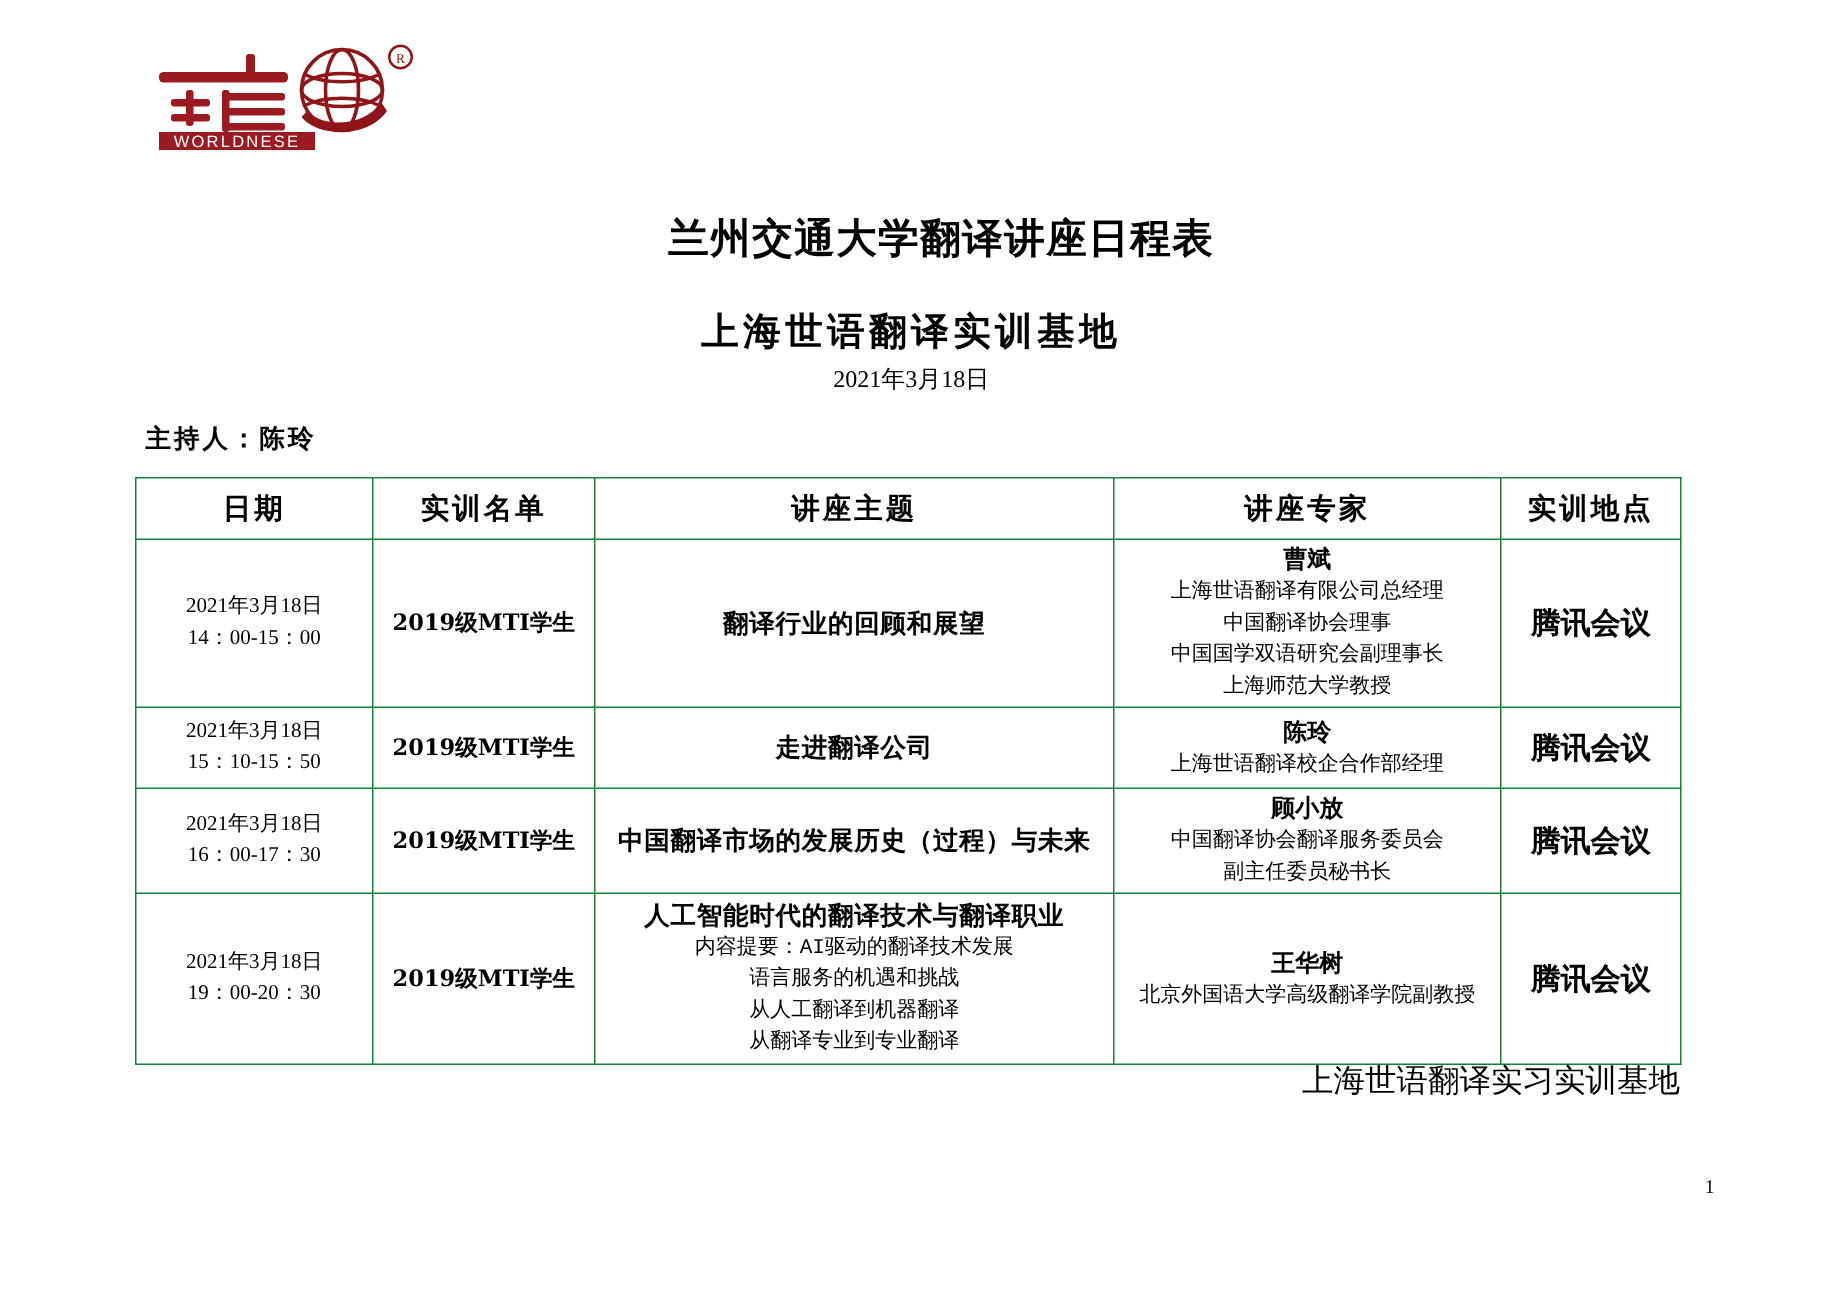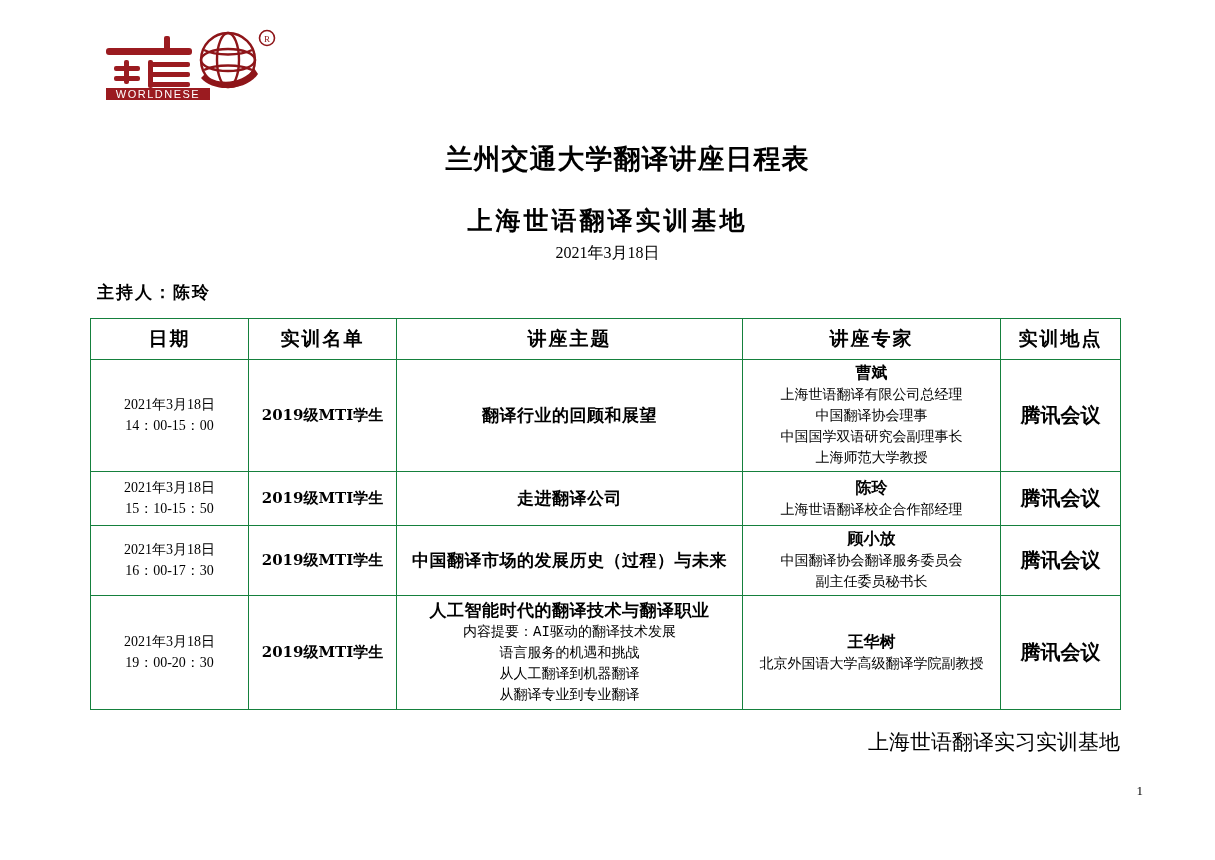--- a/index.html
+++ b/index.html
@@ -140,21 +140,20 @@
   .row-h2 { height: 54px; }
   .row-h3 { height: 58px; }
   .row-h4 { height: 104px; }
 
   
   .footer {
     position: absolute;
     right: 95px;
     top: 705px;
     text-align: right;
-    margin-top: 22px;
   }
   .footer-org {
     font-size: 21px;
     font-family: "DejaVu Serif", "Liberation Serif", serif;
     line-height: 1.5;
   }
   .footer-date {
     font-size: 17px;
     font-family: "Liberation Serif", serif;
     line-height: 1.6;

